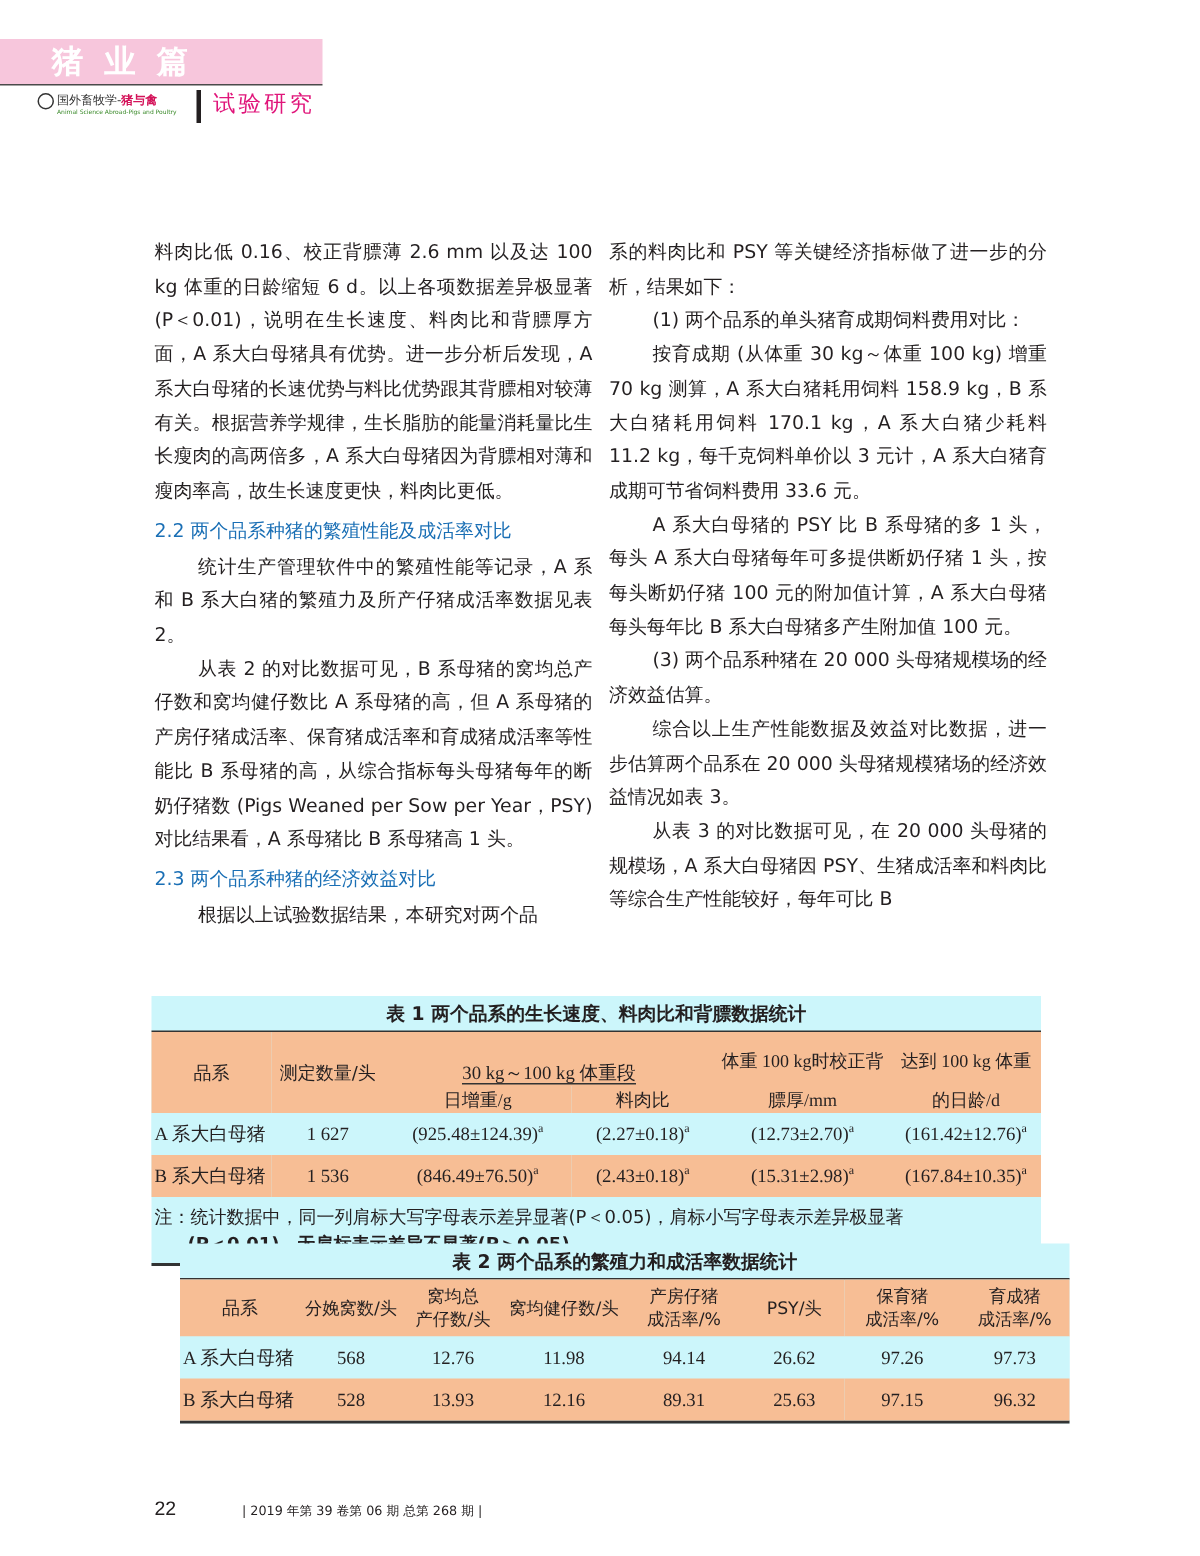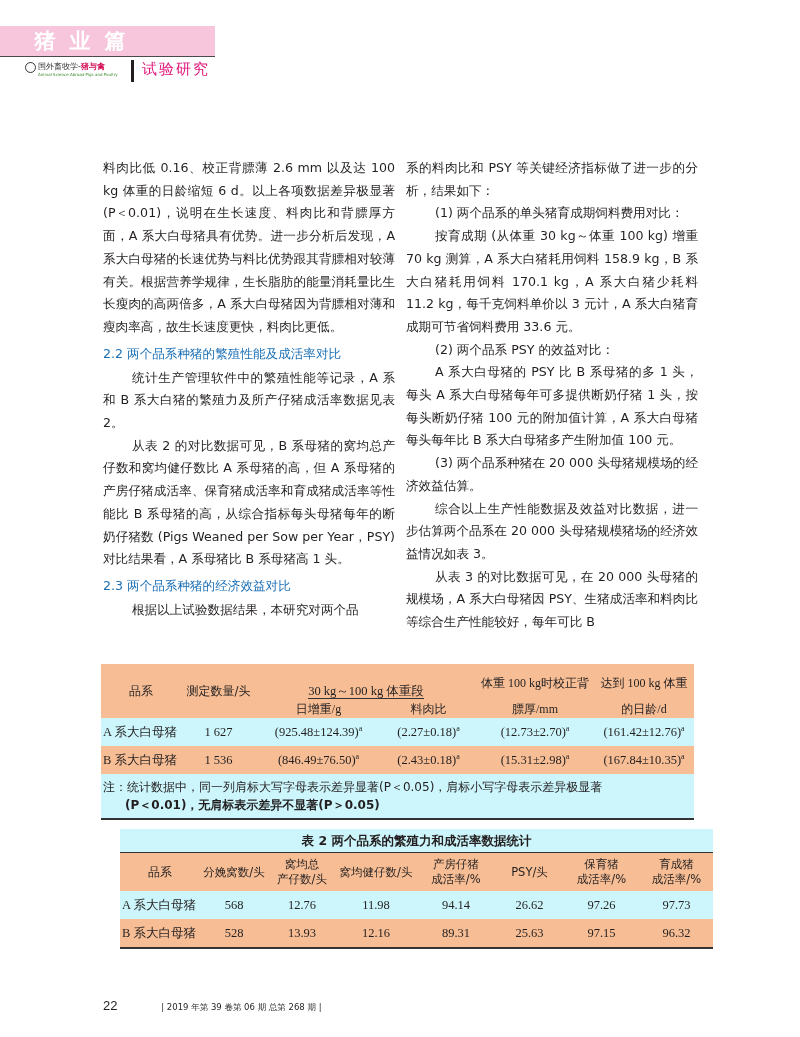--- a/index.html
+++ b/index.html
@@ -74,28 +74,28 @@
   <p class="ind">统计生产管理软件中的繁殖性能等记录，A 系和 B 系大白猪的繁殖力及所产仔猪成活率数据见表 2。</p>
   <p class="ind">从表 2 的对比数据可见，B 系母猪的窝均总产仔数和窝均健仔数比 A 系母猪的高，但 A 系母猪的产房仔猪成活率、保育猪成活率和育成猪成活率等性能比 B 系母猪的高，从综合指标每头母猪每年的断奶仔猪数 (Pigs Weaned per Sow per Year，PSY) 对比结果看，A 系母猪比 B 系母猪高 1 头。</p>
   <h3>2.3 两个品系种猪的经济效益对比</h3>
   <p class="ind">根据以上试验数据结果，本研究对两个品</p>
 </div>
 
 <div class="col right">
   <p>系的料肉比和 PSY 等关键经济指标做了进一步的分析，结果如下：</p>
   <p class="ind">(1)  两个品系的单头猪育成期饲料费用对比：</p>
   <p class="ind">按育成期 (从体重 30 kg～体重 100 kg) 增重 70 kg 测算，A 系大白猪耗用饲料 158.9 kg，B 系大白猪耗用饲料 170.1 kg，A 系大白猪少耗料 11.2 kg，每千克饲料单价以 3 元计，A 系大白猪育成期可节省饲料费用 33.6 元。</p>
-  <p class="ind">(2)  两个品系 PSY 的效益对比：</p>
   <p class="ind">A 系大白母猪的 PSY 比 B 系母猪的多 1 头，每头 A 系大白母猪每年可多提供断奶仔猪 1 头，按每头断奶仔猪 100 元的附加值计算，A 系大白母猪每头每年比 B 系大白母猪多产生附加值 100 元。</p>
   <p class="ind">(3)  两个品系种猪在 20  000 头母猪规模场的经济效益估算。</p>
   <p class="ind">综合以上生产性能数据及效益对比数据，进一步估算两个品系在 20  000 头母猪规模猪场的经济效益情况如表 3。</p>
   <p class="ind">从表 3 的对比数据可见，在 20  000 头母猪的规模场，A 系大白母猪因 PSY、生猪成活率和料肉比等综合生产性能较好，每年可比 B</p>
 </div>
 
 <div class="tbl-wrap" style="top:664px;">
+  <div class="tbl-cap">表 1    两个品系的生长速度、料肉比和背膘数据统计</div>
   <table>
     <colgroup>
       <col style="width:80px">
         <col style="width:75px">
         <col style="width:125px">
         <col style="width:95px">
         <col style="width:118px">
         <col style="width:100px">
     </colgroup>
     <tbody>

